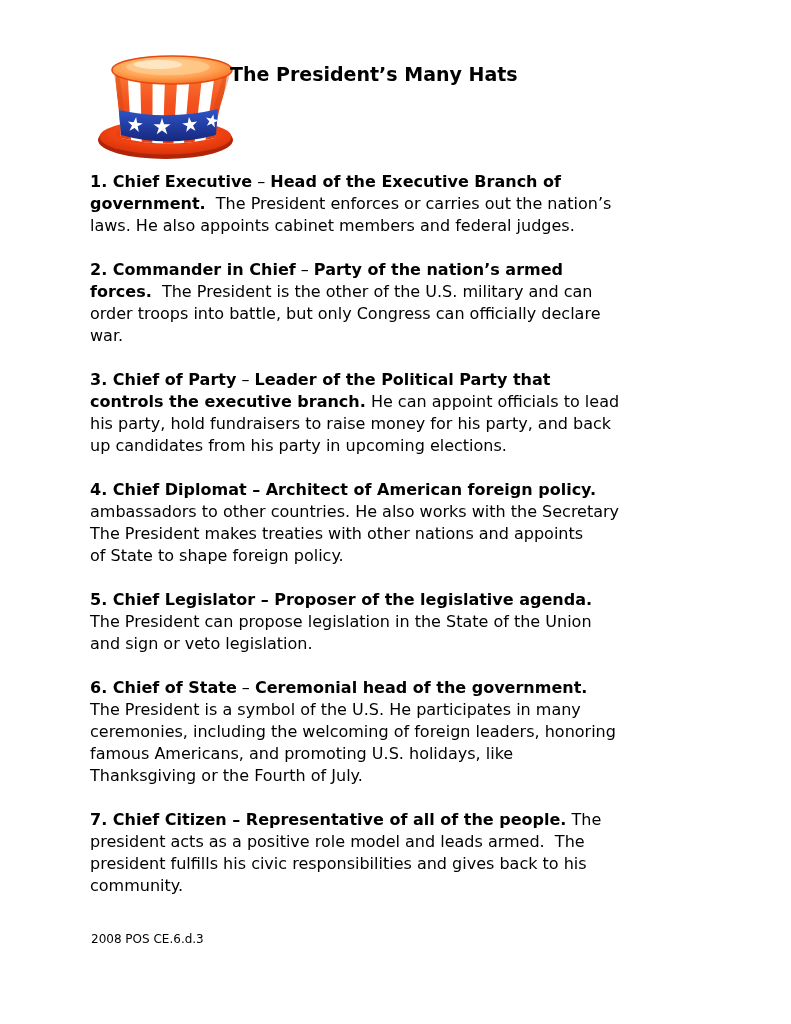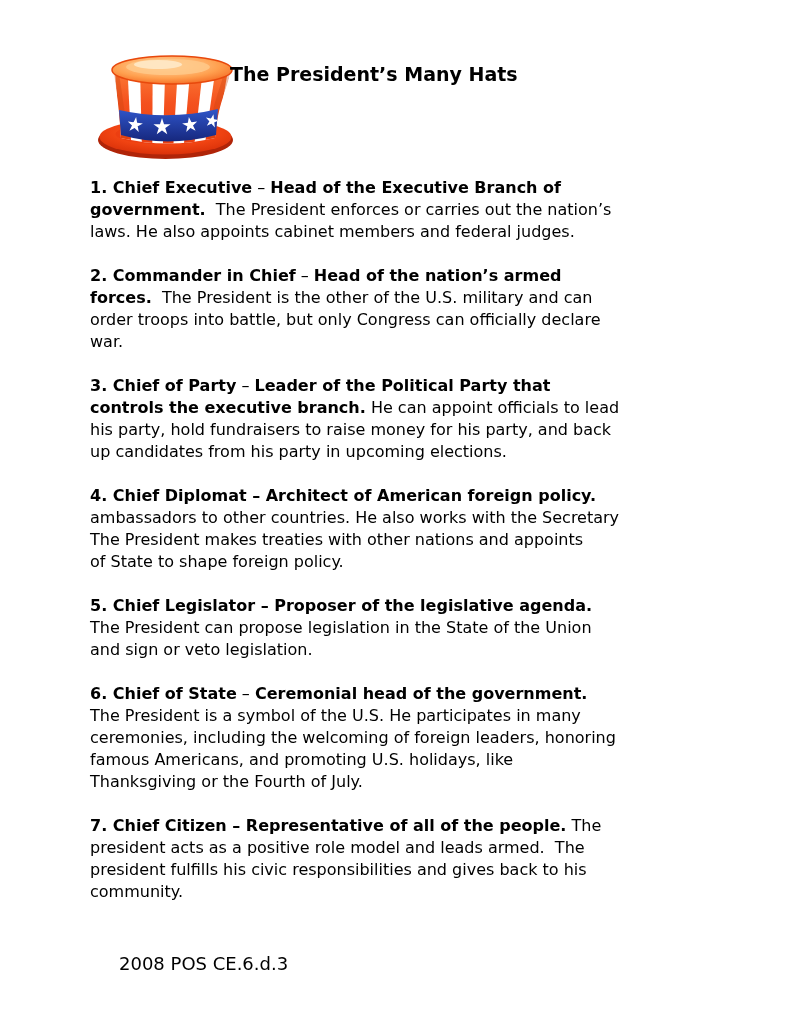--- a/index.html
+++ b/index.html
@@ -28,36 +28,35 @@
     line-height:24px;
     font-weight:bold;
     white-space:pre;
   }
   .doc-body{
     position:absolute;
     left:90px;
     top:161px;
     width:640px;
   }
-  .paragraph{margin:16px 0 22px 0;}
+  .paragraph{margin:10px 0 22px 0;}
   .line{
     font-size:16px;
     line-height:22px;
     height:22px;
     white-space:pre;
   }
   .b{font-weight:bold;}
   .doc-footer{
     position:absolute;
     left:91px;
-    top:954px;
-    font-size:18px;
+    top:929px;
+    font-size:12px;
     line-height:20px;
     white-space:pre;
-    margin-left:28px;
   }
 </style>
 </head>
 <body>
 
 <div class="page">
 
   <svg class="hat" viewBox="0 0 144 112" aria-hidden="true">
     <defs>
       <radialGradient id="brimG" cx="0.5" cy="0.35" r="0.75">
@@ -119,21 +118,21 @@
 
   <h1 class="doc-title">The President’s Many Hats</h1>
 
   <div class="doc-body">
       <div class="paragraph">
         <div class="line"><span class="b">1. Chief Executive</span><span> – </span><span class="b">Head of the Executive Branch of</span></div>
         <div class="line"><span class="b">government.</span><span>  The President enforces or carries out the nation’s</span></div>
         <div class="line"><span>laws. He also appoints cabinet members and federal judges.</span></div>
       </div>
       <div class="paragraph">
-        <div class="line"><span class="b">2. Commander in Chief</span><span> – </span><span class="b">Head of the nation’s armed</span></div>
+        <div class="line"><span class="b">2. Commander in Chief</span><span> – </span><span class="b">Party of the nation’s armed</span></div>
         <div class="line"><span class="b">forces.</span><span>  The President is the other of the U.S. military and can</span></div>
         <div class="line"><span>order troops into battle, but only Congress can officially declare</span></div>
         <div class="line"><span>war.</span></div>
       </div>
       <div class="paragraph">
         <div class="line"><span class="b">3. Chief of Party</span><span> – </span><span class="b">Leader of the Political Party that</span></div>
         <div class="line"><span class="b">controls the executive branch.</span><span> He can appoint officials to lead</span></div>
         <div class="line"><span>his party, hold fundraisers to raise money for his party, and back</span></div>
         <div class="line"><span>up candidates from his party in upcoming elections.</span></div>
       </div>

